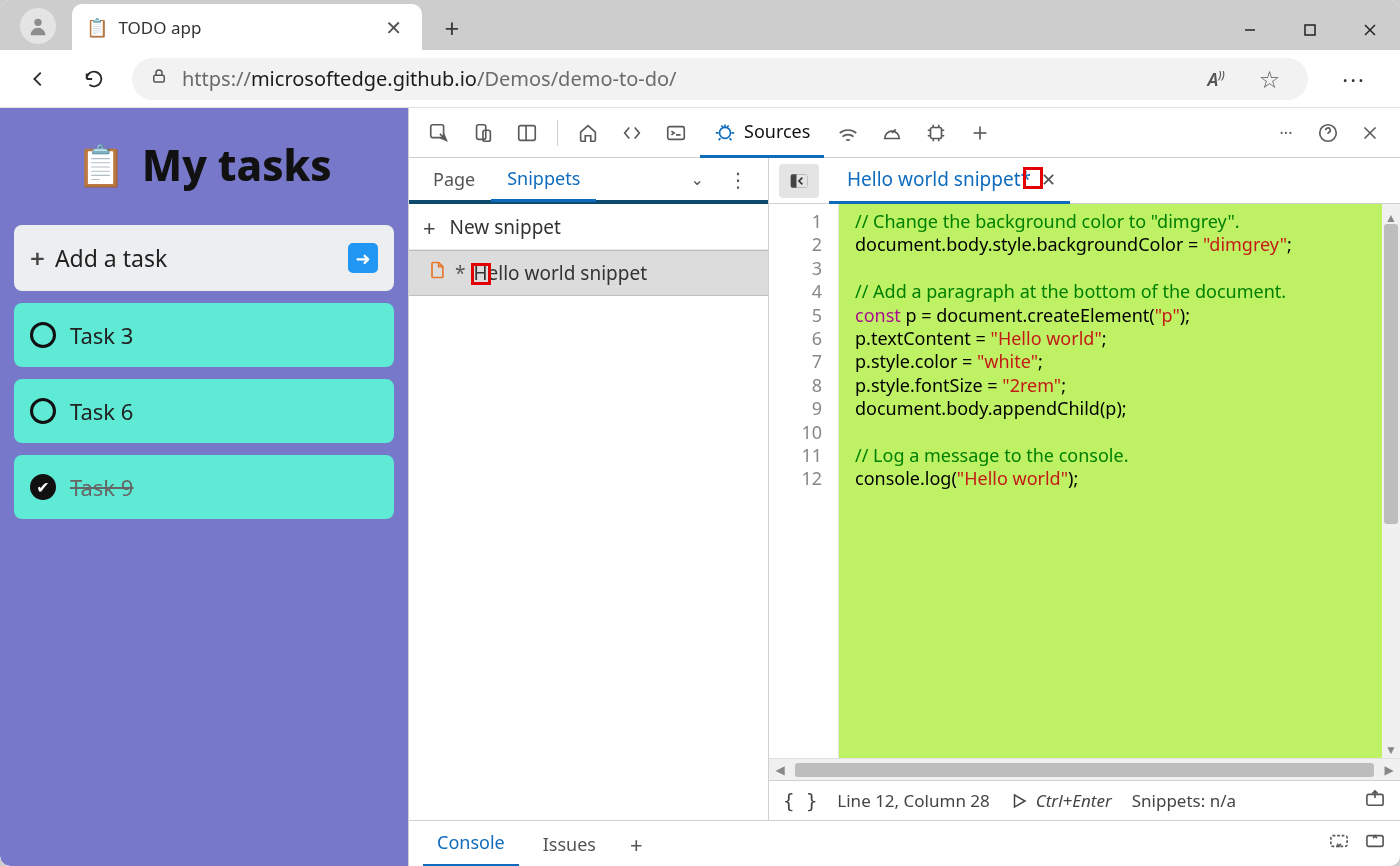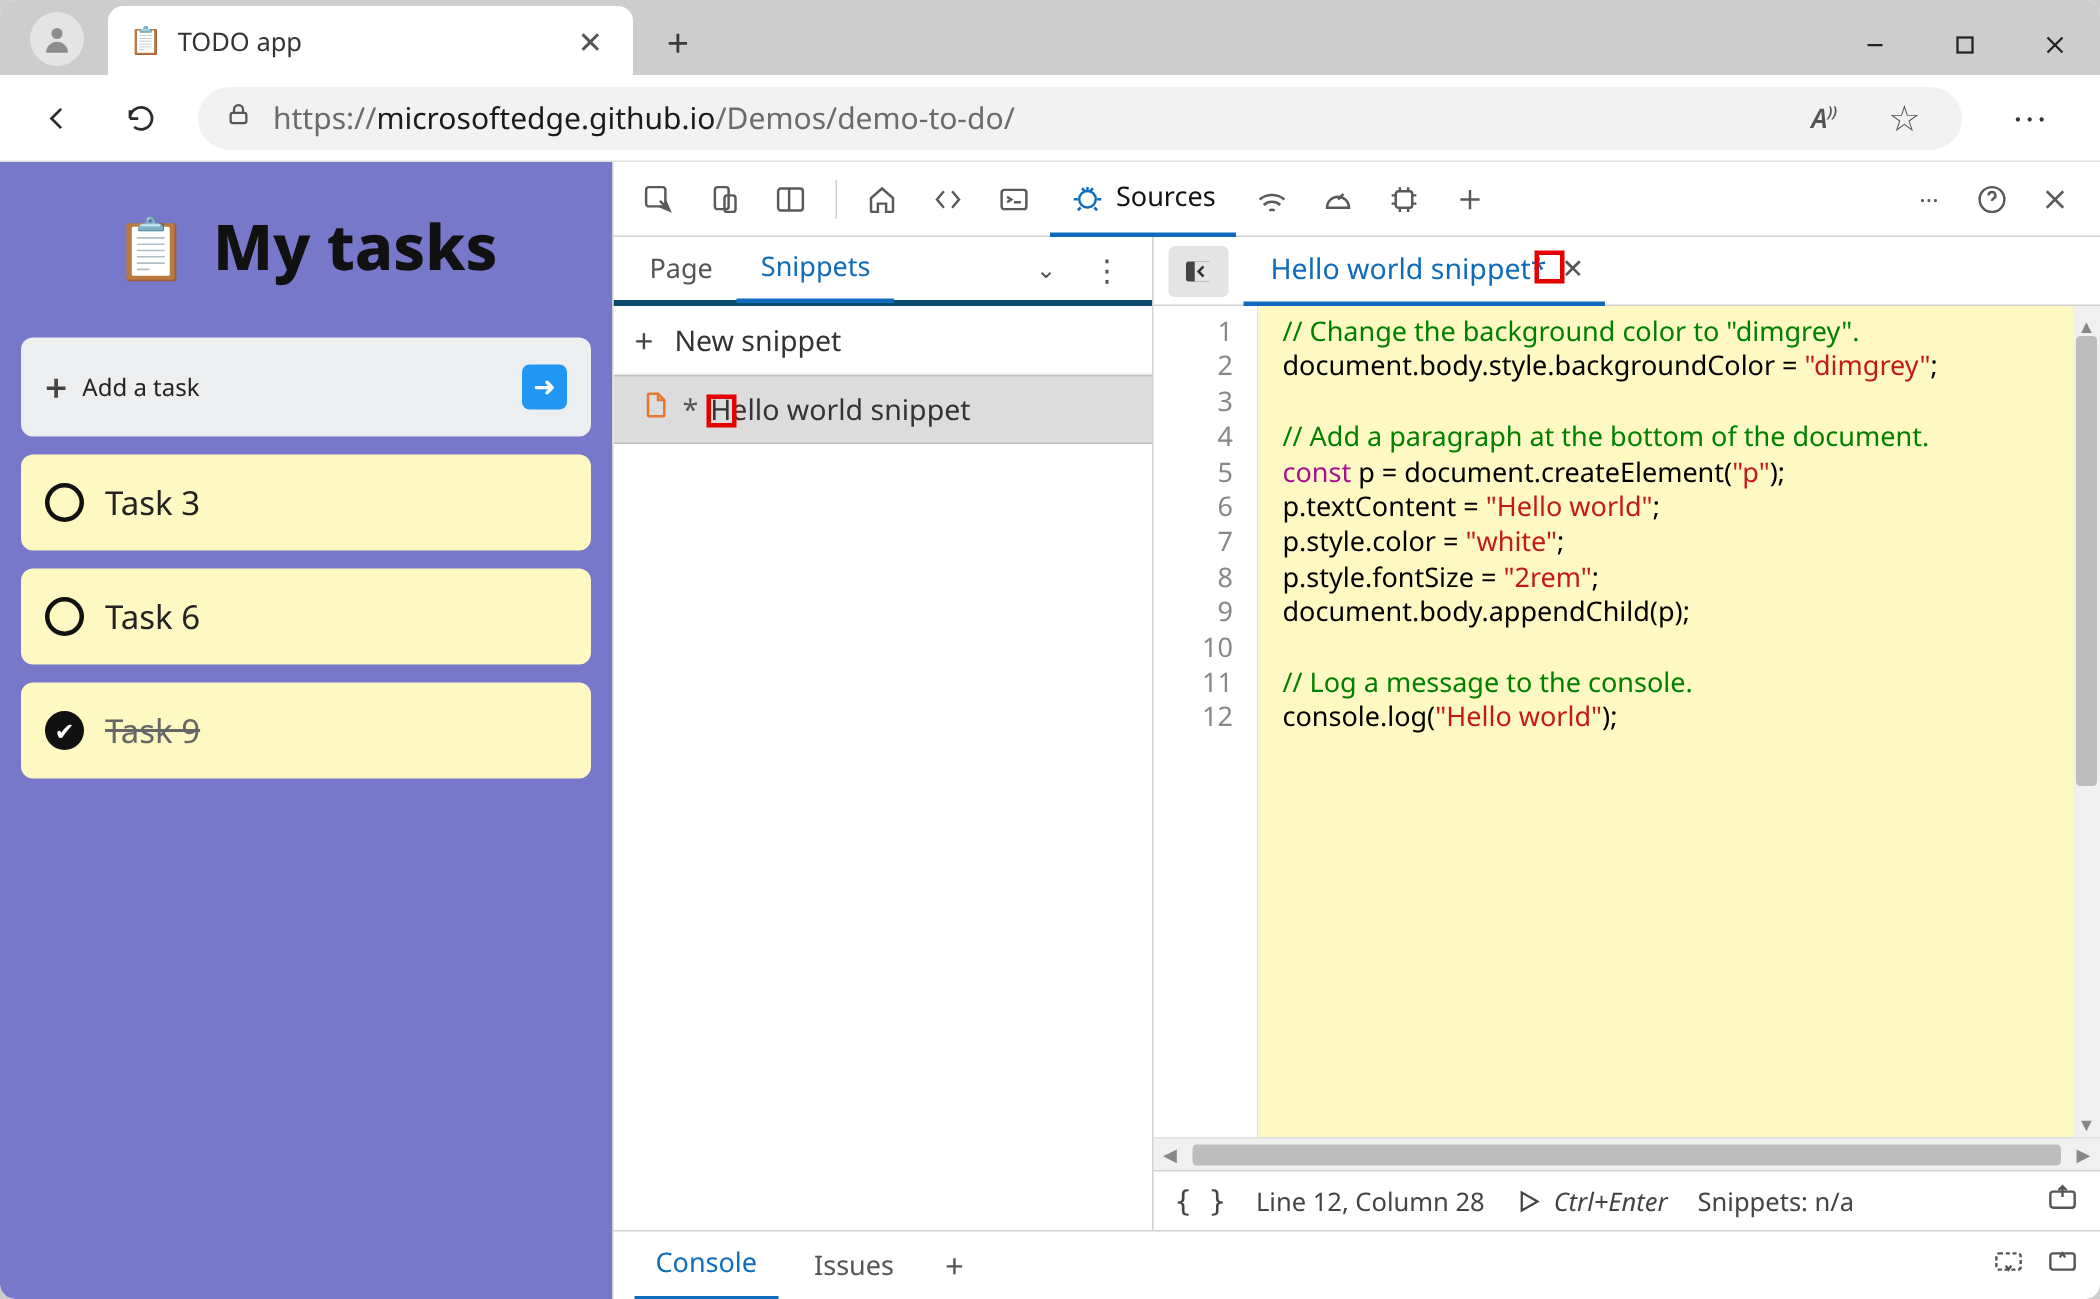--- a/index.html
+++ b/index.html
@@ -32,24 +32,24 @@
   
   .content { flex: 1; display: flex; overflow: hidden; }
 
   
   .todo-app { width: 408px; background: #7778c9; padding: 14px; display: flex; flex-direction: column; gap: 12px; border-radius: 0 0 0 10px; }
   .todo-header { display: flex; align-items: center; justify-content: center; gap: 16px; padding: 14px 0 20px 0; }
   .todo-header .clip { font-size: 40px; }
   .todo-header h1 { font-size: 42px; font-weight: 800; color: #111; }
   .add-task { background: #eceef0; border-radius: 8px; height: 66px; display: flex; align-items: center; padding: 0 16px; gap: 10px; cursor: pointer; }
   .add-task .plus { font-size: 26px; color: #444; font-weight: 600; }
-  .add-task .label { font-size: 16px; color: #222; flex: 1; }
+  .add-task .label { font-size: 23px; color: #222; flex: 1; }
   .add-task .go { width: 30px; height: 30px; background: #2196f3; border-radius: 5px; color: #fff; display: flex; align-items: center; justify-content: center; font-size: 18px; }
   .section-head { text-align: center; font-size: 24px; color: #111; padding: 10px 0 4px 0; }
-  .task { background: #fef9c3; border-radius: 8px; height: 64px; display: flex; align-items: center; padding: 14px 16px; gap: 14px; cursor: pointer; }
+  .task { background: #5eead4; border-radius: 8px; height: 64px; display: flex; align-items: center; padding: 14px 16px; gap: 14px; cursor: pointer; }
   .task .circle { width: 26px; height: 26px; border: 3px solid #111; border-radius: 50%; }
   .task .label { font-size: 22px; color: #222; }
   .task.done .circle { background: #111; display: flex; align-items: center; justify-content: center; color: #fff; font-size: 16px; }
   .task.done .label { text-decoration: line-through; color: #666; }
 
   
   .devtools { flex: 1; display: flex; flex-direction: column; border-left: 1px solid #d0d0d0; }
   .dt-tabs { height: 50px; display: flex; align-items: center; padding: 0 10px; gap: 4px; border-bottom: 1px solid #d0d0d0; }
   .dt-icon { width: 40px; height: 36px; display: flex; align-items: center; justify-content: center; color: #5a5a5a; cursor: pointer; }
   .dt-icon svg { width: 22px; height: 22px; stroke: #5a5a5a; stroke-width: 1.8; fill: none; }
@@ -76,21 +76,21 @@
   .editor-pane { flex: 1; display: flex; flex-direction: column; overflow: hidden; }
   .ed-tabs { height: 46px; display: flex; align-items: center; border-bottom: 1px solid #d0d0d0; position: relative; }
   .ed-nav { width: 40px; height: 34px; background: #e4e4e4; border-radius: 4px; display: flex; align-items: center; justify-content: center; margin: 0 10px; cursor: pointer; }
   .ed-tab { height: 46px; display: flex; align-items: center; gap: 6px; padding: 0 10px 0 18px; color: #0f6cbd; font-size: 19px; border-bottom: 3px solid #0f6cbd; cursor: pointer; position: relative; }
   .ed-tab .close { color: #555; font-size: 18px; padding: 0 4px; cursor: pointer; }
   .redbox.b { right: 27px; top: 9px; width: 20px; height: 22px; }
 
   .code { flex: 1; display: flex; overflow: hidden; position: relative; font-family: Consolas, "Courier New", monospace; font-size: 18px; line-height: 23.4px; }
   .gutter { width: 70px; background: #fff; text-align: right; padding: 6px 16px 6px 0; color: #888; border-right: 1px solid #e3e3e3; user-select: none; }
   .gutter div { height: 23.4px; }
-  .code-lines { flex: 1; padding: 6px 0 22px 16px; background: #fef9c3; overflow-x: hidden; white-space: pre; }
+  .code-lines { flex: 1; padding: 6px 0 22px 16px; background: #bef264; overflow-x: hidden; white-space: pre; }
   .code-lines div { height: 23.4px; }
   .tok-c { color: #008000; }
   .tok-k { color: #aa0d91; }
   .tok-s { color: #c41a16; }
   .code-scroll-v { position: absolute; right: 0; top: 0; width: 18px; height: 100%; background: #f0f0f0; }
   .code-scroll-v .thumb { position: absolute; right: 2px; top: 20px; width: 14px; height: 300px; background: #bdbdbd; border-radius: 3px; }
   .code-scroll-v .arrow { position: absolute; width: 18px; height: 18px; color: #888; font-size: 12px; text-align: center; }
   .code-scroll-h { height: 22px; display: flex; align-items: center; background: #f0f0f0; border-top: 1px solid #e0e0e0; }
   .code-scroll-h .arrow { width: 22px; text-align: center; color: #888; font-size: 12px; }
   .code-scroll-h .track { flex: 1; height: 14px; background: #bdbdbd; border-radius: 3px; margin: 0 4px; }

